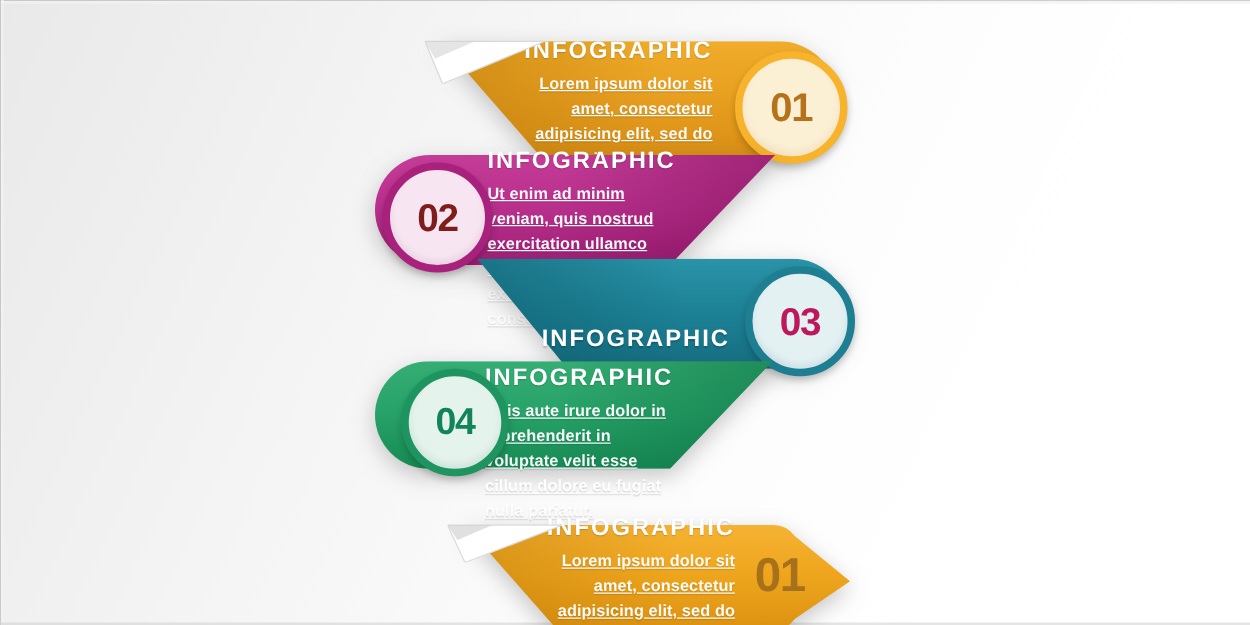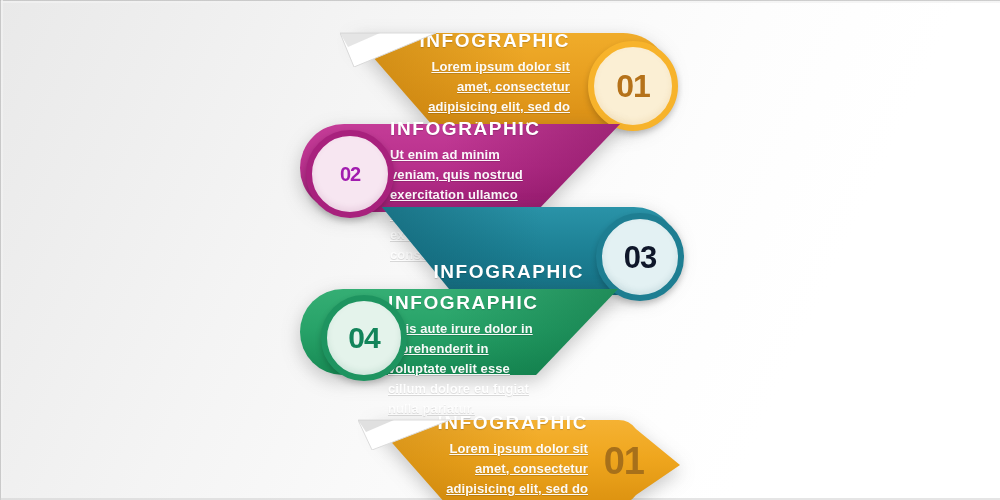--- a/index.html
+++ b/index.html
@@ -168,21 +168,21 @@
         <path d="M44,0 H320 L236,88 H44 A44,44 0 0 1 44,0 Z" fill="url(#g02s)"></path>
       </svg>
     </div>
     <div class="content align-left" style="left:90px; right:82px;">
       <div class="heading">INFOGRAPHIC</div>
       <div class="body-text">Ut enim ad minim veniam, quis nostrud exercitation ullamco laboris nisi ut aliquip ex ea commodo consequat.</div>
     </div>
     <div class="badge" style="left:6px; top:6px; width:76px; height:76px;
                 background:#F7E6F1; border:6px solid #A8217D;
                 box-shadow:0 3px 6px rgba(0,0,0,.22), inset 0 -3px 6px rgba(120,15,85,.10);">
-      <span class="badge-num" style="color:#a21caf; font-size:20px;">02</span>
+      <span class="badge-num" style="color:#7f1d1d; font-size:31px;">02</span>
     </div>
   </div>
 
   <div class="banner" style="left:382px; top:207px; width:296px; height:88px;">
     <div class="ribbon-shape">
       <svg viewBox="0 0 296 88" preserveAspectRatio="none">
         <defs>
           <linearGradient id="g03" x1="0" y1="0" x2="0" y2="1">
             <stop offset="0%" stop-color="#2A93A8"></stop>
             <stop offset="48%" stop-color="#1D8195"></stop>
@@ -196,21 +196,21 @@
         <path d="M0,0 H252 A44,44 0 0 1 252,88 H72 Z" fill="url(#g03)"></path>
         <path d="M0,0 H252 A44,44 0 0 1 252,88 H72 Z" fill="url(#g03s)"></path>
       </svg>
     </div>
     <div class="content align-right" style="left:44px; right:94px;">
       <div class="heading">INFOGRAPHIC</div>
     </div>
     <div class="badge" style="right:-6px; top:6px; width:76px; height:76px;
                 background:#E3F1F3; border:6px solid #1E7E92;
                 box-shadow:0 3px 6px rgba(0,0,0,.20), inset 0 -3px 6px rgba(10,80,95,.10);">
-      <span class="badge-num" style="color:#0f172a; font-size:31px;">03</span>
+      <span class="badge-num" style="color:#be185d; font-size:31px;">03</span>
     </div>
   </div>
 
   <div class="banner" style="left:300px; top:289px; width:318px; height:86px;">
     <div class="ribbon-shape">
       <svg viewBox="0 0 318 86" preserveAspectRatio="none">
         <defs>
           <linearGradient id="g04" x1="0" y1="0" x2="0" y2="1">
             <stop offset="0%" stop-color="#35AE74"></stop>
             <stop offset="48%" stop-color="#27A268"></stop>

